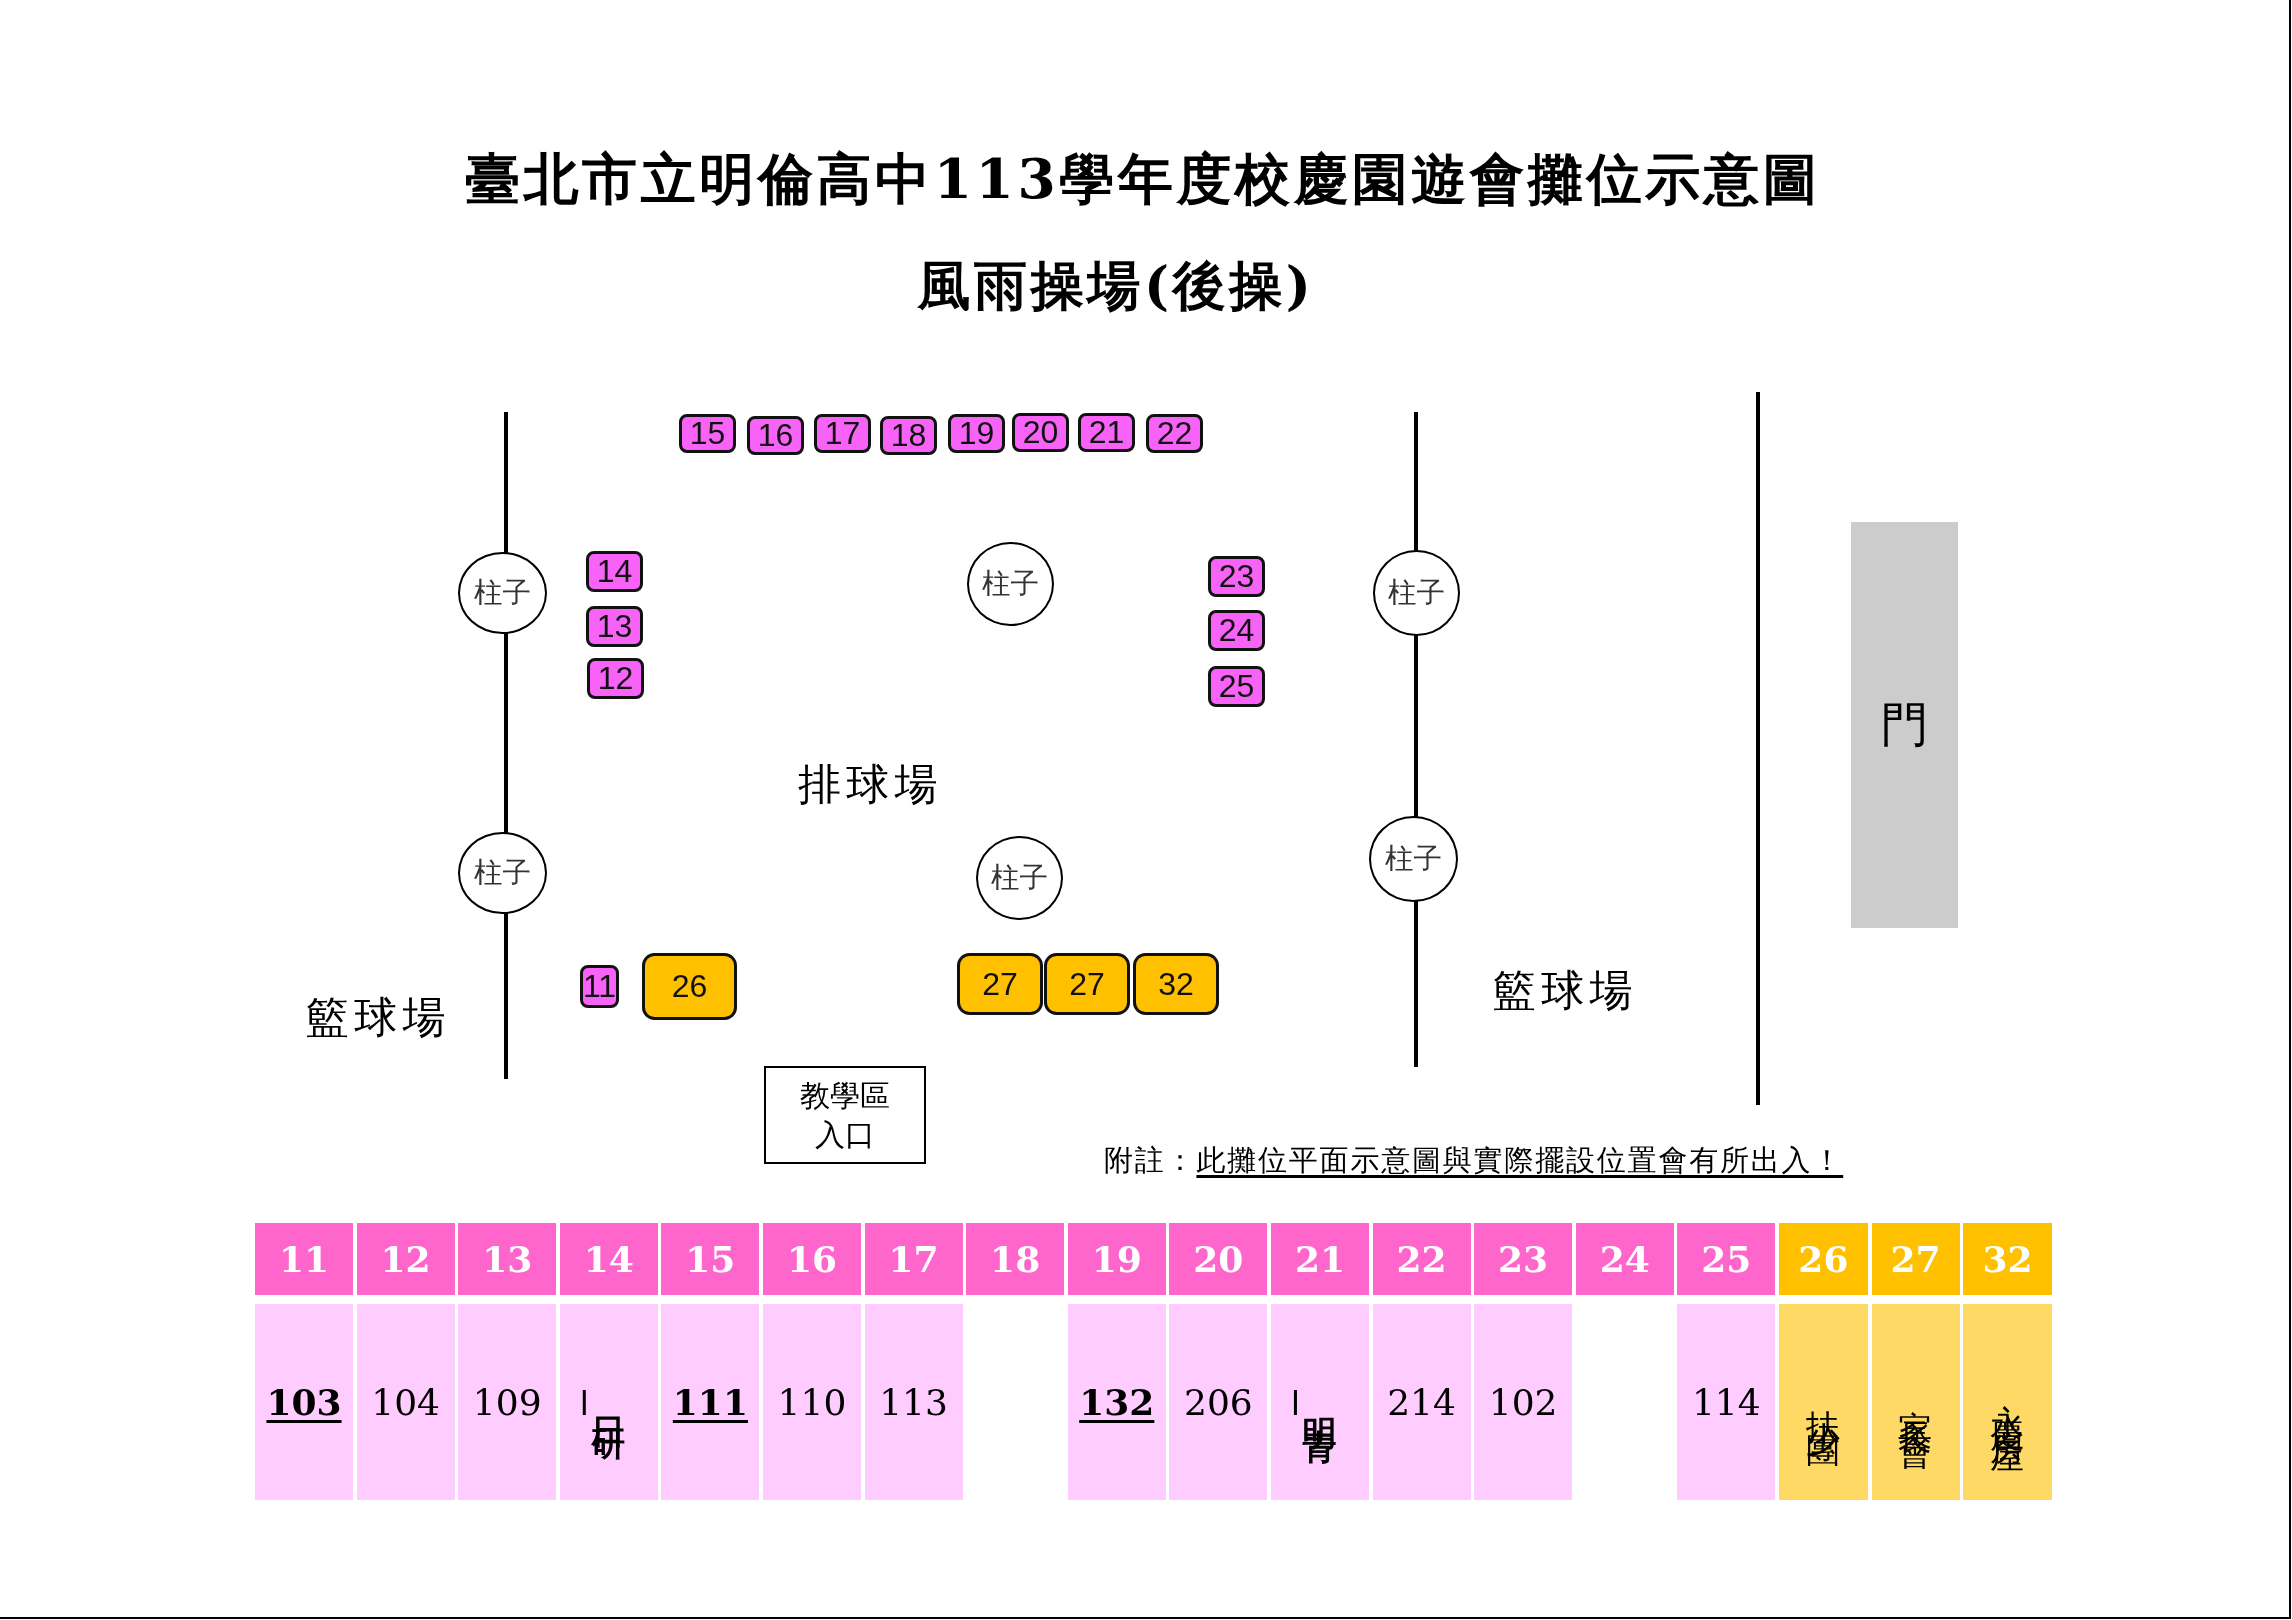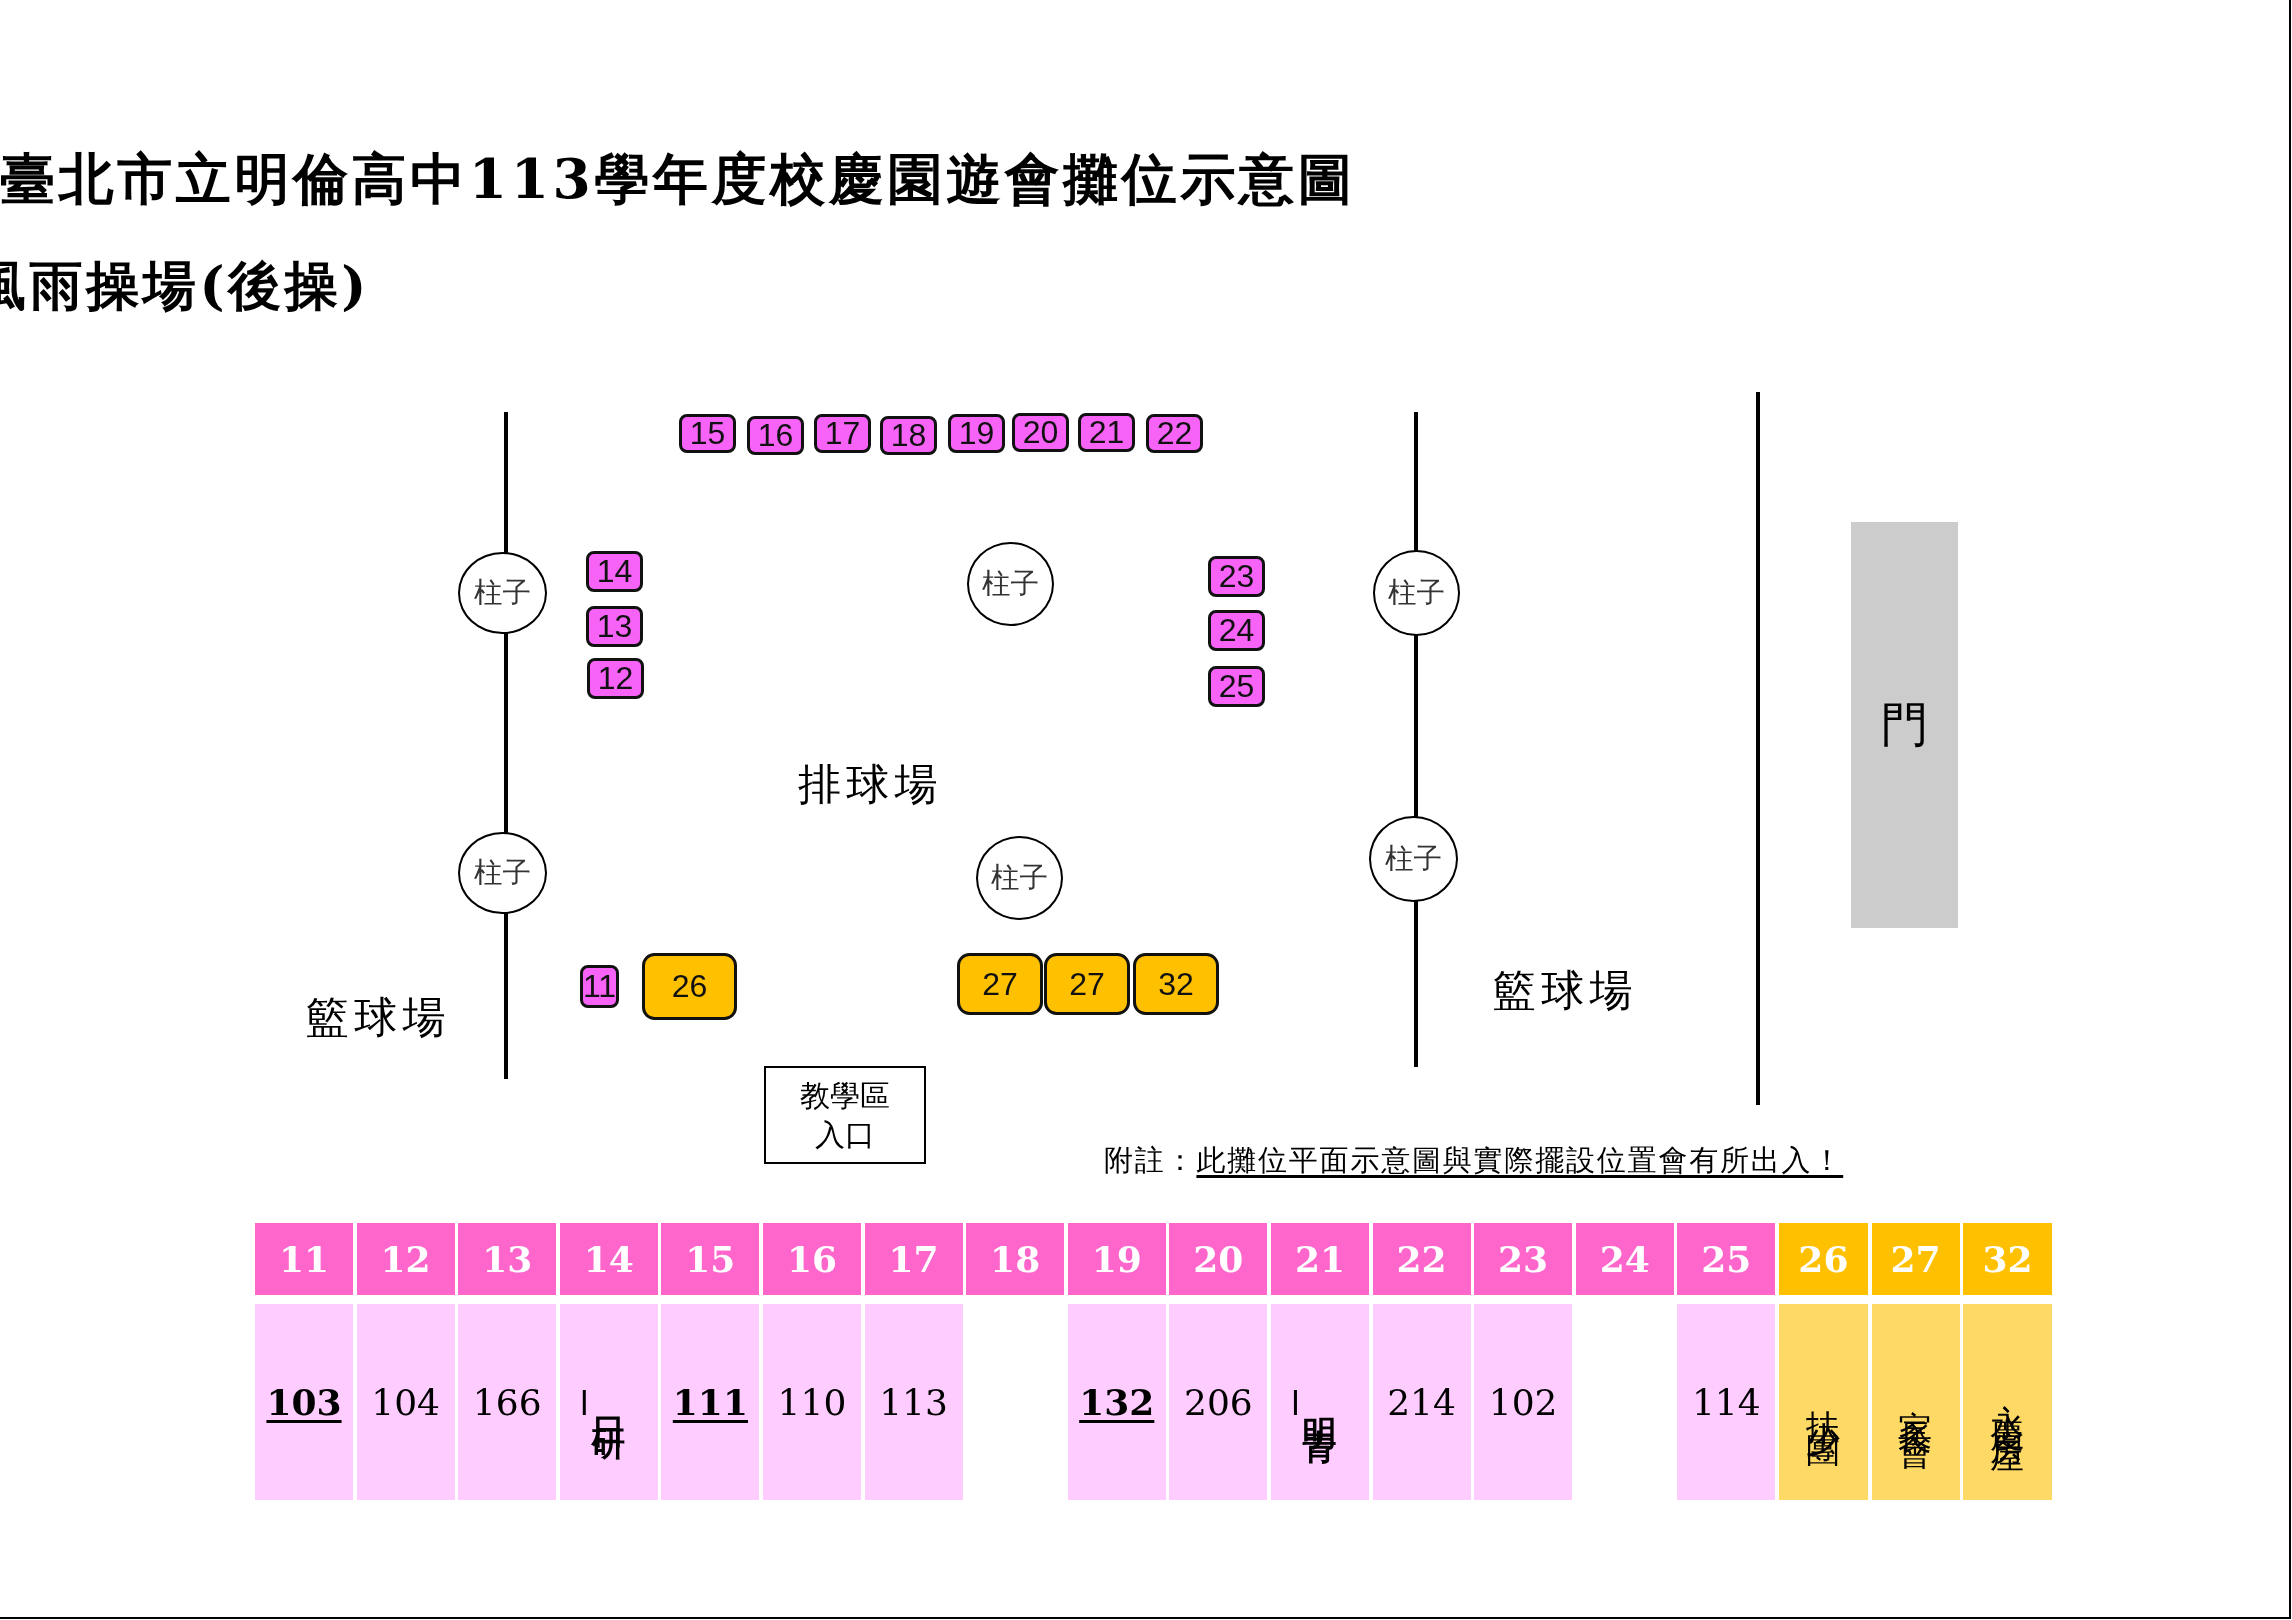--- a/index.html
+++ b/index.html
@@ -1,20 +1,20 @@
 <!DOCTYPE html>
 <html style="font-size:14.3px"><head>
 <meta charset="utf-8">
 <style>
   html, body { margin: 0; padding: 0; background: #ffffff; }
   body { width: 2293px; height: 1621px; position: relative; overflow: hidden;
          font-family: "DejaVu Serif", "Liberation Serif", serif; color: #000; }
   .page-border { position: absolute; left: 0; top: 0; width: 2289px; height: 1617px;
                  border-right: 2.7px solid #000; border-bottom: 2.7px solid #000; box-sizing: content-box; }
-  .title { position: absolute; left: 0; width: 2286px; text-align: left; font-weight: bold;
+  .title { position: absolute; left: 0; width: 2286px; text-align: center; font-weight: bold;
            font-family: "DejaVu Serif", serif; letter-spacing: 3.6px; }
   .title-main { top: 143px; font-size: 55px; }
   .title-sub { top: 251px; font-size: 53px; left: -27px; }
 
   .vline { position: absolute; width: 3.6px; background: #000; }
   .pillar { position: absolute; border: 2.7px solid #000; border-radius: 50%; background: #fff;
             display: flex; align-items: center; justify-content: center;
             font-family: "DejaVu Sans", sans-serif; font-size: 28.5px; color: #333; box-sizing: border-box; }
   .booth { position: absolute; border: 3.6px solid #111; border-radius: 8px; box-sizing: border-box;
            display: flex; align-items: center; justify-content: center;
@@ -106,21 +106,21 @@
     <div class="col pink" style="width: 98px;">
       <div class="head">11</div>
       <div class="cell emph">103</div>
     </div>
     <div class="col pink" style="width: 98px;">
       <div class="head">12</div>
       <div class="cell">104</div>
     </div>
     <div class="col pink" style="width: 98px;">
       <div class="head">13</div>
-      <div class="cell">166</div>
+      <div class="cell">109</div>
     </div>
     <div class="col pink" style="width: 98px;">
       <div class="head">14</div>
       <div class="cell emph vertical">日研</div>
     </div>
     <div class="col pink" style="width: 98px;">
       <div class="head">15</div>
       <div class="cell emph">111</div>
     </div>
     <div class="col pink" style="width: 98px;">

